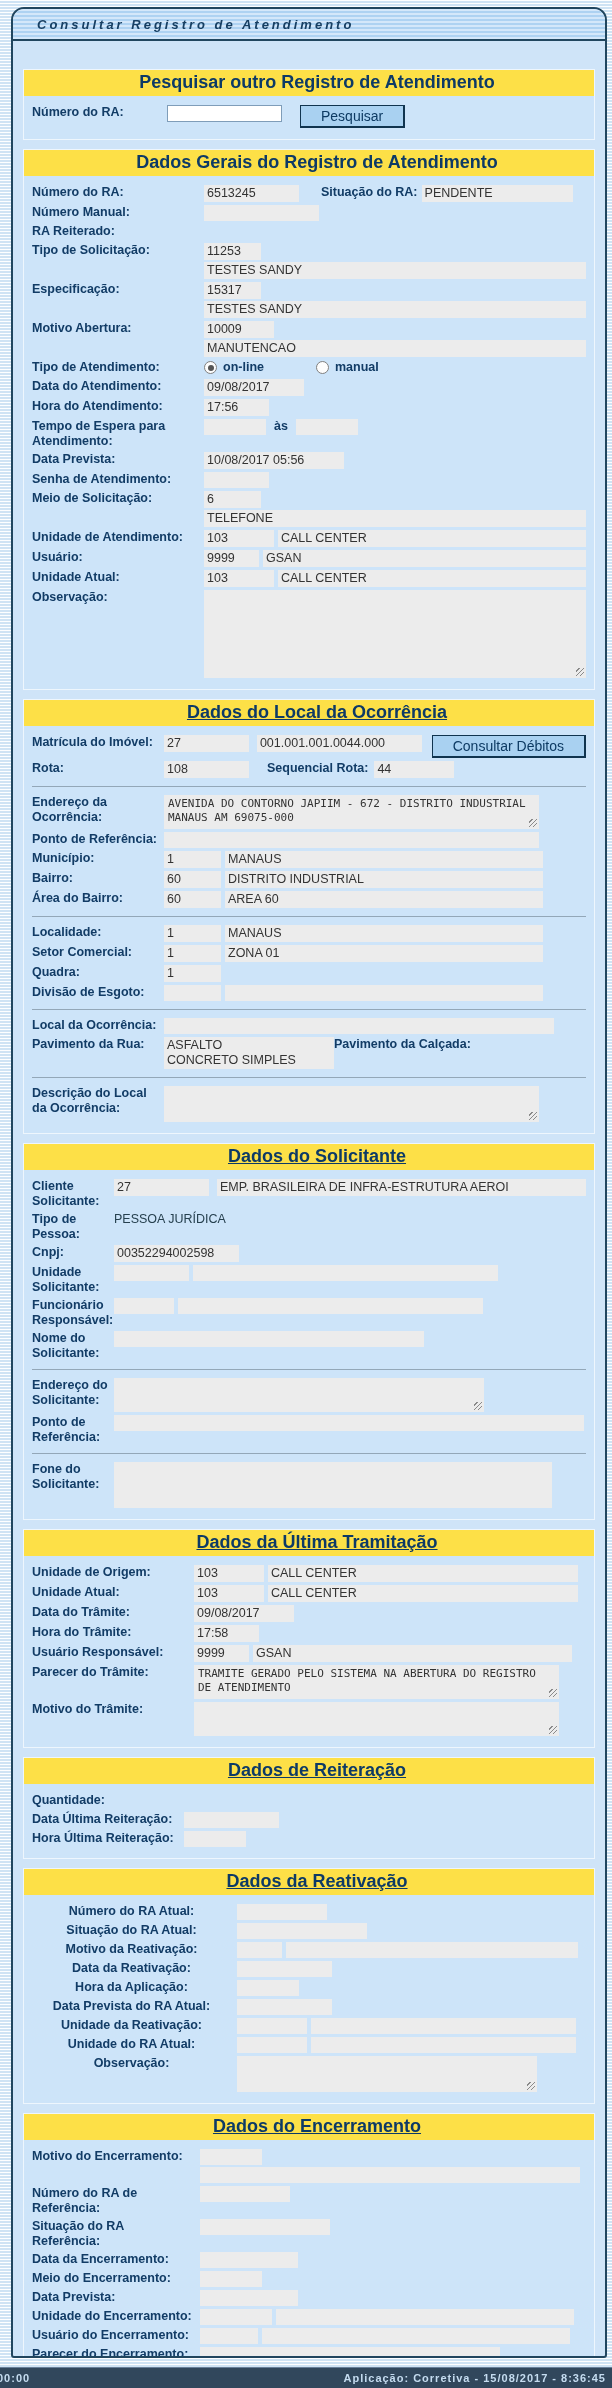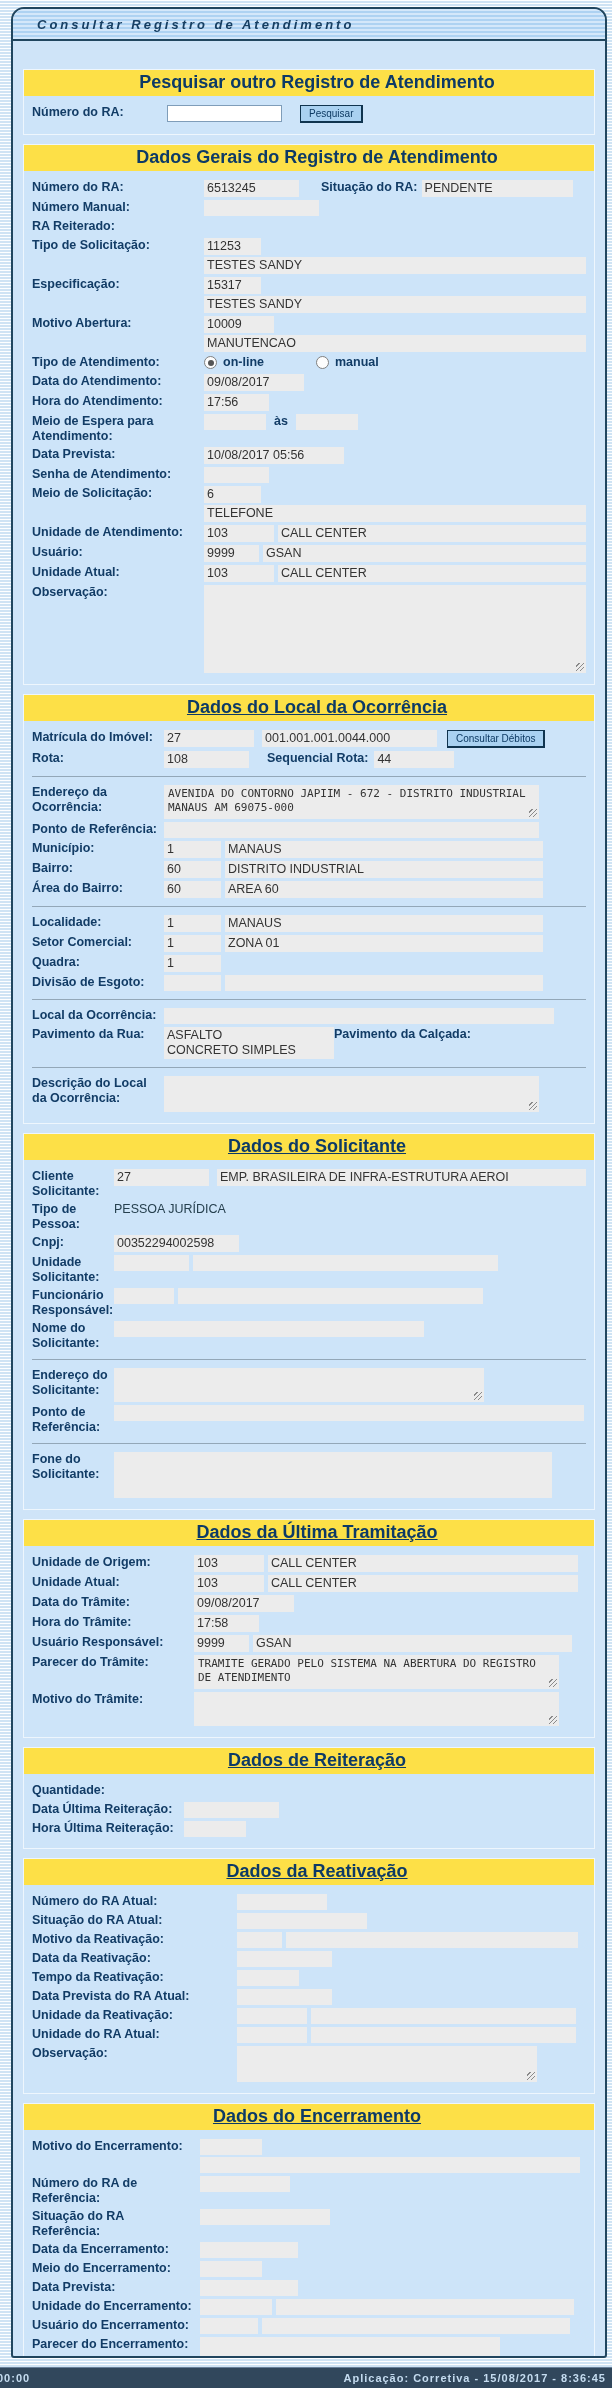--- a/index.html
+++ b/index.html
@@ -28,21 +28,21 @@
     background:#fde047;text-align:center;padding:2px 0 3px 16px;
     font-size:18px;font-weight:bold;color:#0d3a66;
   }
   .sec-h.u span{text-decoration:underline;}
   .sec-b{background:#cde4f9;padding:6px 8px 8px 8px;}
   .row{display:flex;align-items:flex-start;margin:3px 0;min-height:16px;}
   .lbl{font-weight:bold;color:#123c66;font-size:12.5px;line-height:15px;flex-shrink:0;padding-right:6px;box-sizing:border-box;}
   .lbl-inline{font-weight:bold;color:#123c66;font-size:12.5px;line-height:15px;white-space:nowrap;}
   .plain{font-size:12.5px;color:#26404f;line-height:15px;}
   .g .lbl{width:172px;} .l .lbl{width:132px;} .s .lbl{width:82px;}
-  .t .lbl{width:162px;} .ri .lbl{width:152px;} .re .lbl{width:205px;} .e .lbl{width:168px;}
+  .t .lbl{width:162px;} .ri .lbl{width:152px;} .re .lbl{width:205px;text-align:center;} .e .lbl{width:168px;}
   .field{
     background:#ececec;color:#333;font-size:12.5px;line-height:15px;
     min-height:16px;padding:1px 3px;box-sizing:border-box;white-space:nowrap;overflow:hidden;
   }
   .stack{display:flex;flex-direction:column;flex:1;gap:2px;min-width:0;}
   .fill{flex:1;min-width:0;}
   .w45{width:45px;} .w55{width:55px;} .w57{width:57px;} .w60{width:60px;} .w62{width:62px;}
   .w65{width:65px;} .w70{width:70px;} .w72{width:72px;} .w75{width:75px;} .w80{width:80px;}
   .w85{width:85px;} .w90{width:90px;} .w95{width:95px;} .w98{width:98px;} .w100{width:100px;}
   .w115{width:115px;} .w125{width:125px;} .w130{width:130px;} .w135{width:151px;}
@@ -59,21 +59,21 @@
   }
   .hr{border-top:1px solid #93a7b8;margin:8px 0;}
   .radio{
     width:11px;height:11px;border-radius:50%;background:#fdfdfd;
     border:1px solid #808080;display:inline-block;position:relative;flex-shrink:0;margin-top:1px;
   }
   .radio.on::after{content:'';position:absolute;left:2.5px;top:2.5px;right:2.5px;bottom:2.5px;background:#555;border-radius:50%;}
   .radio-lbl{font-weight:bold;color:#123c66;font-size:12.5px;margin-left:6px;line-height:14px;}
   .btn{
     background:#a9d1f1;border:1px solid #10344f;border-right-width:2px;border-bottom-width:2px;
-    color:#0d3a63;font-size:10px;padding:2px 8px;font-family:"Liberation Sans",sans-serif;cursor:pointer;white-space:nowrap;
+    color:#0d3a63;font-size:14px;padding:2px 20px;font-family:"Liberation Sans",sans-serif;cursor:pointer;white-space:nowrap;
   }
   .btn.disabled{color:#93a5b5;}
   .actions{padding:2px 10px 0 10px;display:flex;flex-wrap:wrap;gap:6px;}
   .search-input{
     background:#fff;border:1px solid #7f9db9;width:115px;height:17px;
     font-size:12.5px;padding:0 3px;box-sizing:border-box;font-family:"Liberation Sans",sans-serif;
   }
   .fone-box{background:#ececec;height:46px;flex:1;margin-right:34px;}
   .footer{
     position:absolute;left:0;right:0;bottom:0;height:20px;background:#31475c;
@@ -149,21 +149,21 @@
         </div>
         <div class="row">
           <span class="lbl">Data do Atendimento:</span>
           <span class="field w100">09/08/2017</span>
         </div>
         <div class="row">
           <span class="lbl">Hora do Atendimento:</span>
           <span class="field w65">17:56</span>
         </div>
         <div class="row">
-          <span class="lbl">Meio de Espera para Atendimento:</span>
+          <span class="lbl">Tempo de Espera para Atendimento:</span>
           <span class="field w62"></span>
           <span class="lbl-inline" style="margin:0 8px">às</span>
           <span class="field w62"></span>
         </div>
         <div class="row">
           <span class="lbl">Data Prevista:</span>
           <span class="field w140">10/08/2017 05:56</span>
         </div>
         <div class="row">
           <span class="lbl">Senha de Atendimento:</span>
@@ -393,21 +393,21 @@
         <div class="row">
           <span class="lbl">Motivo da Reativação:</span>
           <span class="field w45"></span>
           <span class="field fill" style="margin-left:4px;margin-right:8px"></span>
         </div>
         <div class="row">
           <span class="lbl">Data da Reativação:</span>
           <span class="field w95"></span>
         </div>
         <div class="row">
-          <span class="lbl">Tempo da Reativação:</span>
+          <span class="lbl">Hora da Aplicação:</span>
           <span class="field w62"></span>
         </div>
         <div class="row">
           <span class="lbl">Data Prevista do RA Atual:</span>
           <span class="field w95"></span>
         </div>
         <div class="row">
           <span class="lbl">Unidade da Reativação:</span>
           <span class="field w70"></span>
           <span class="field fill" style="margin-left:4px;margin-right:10px"></span>

